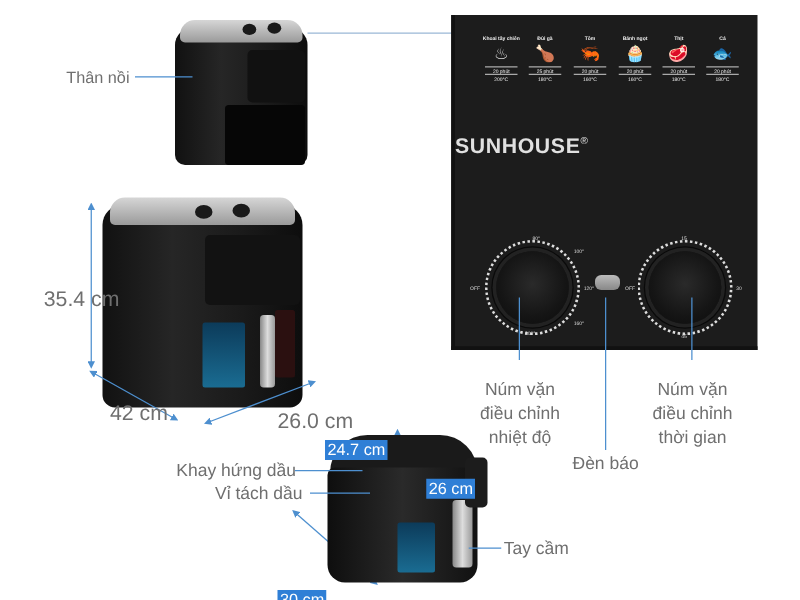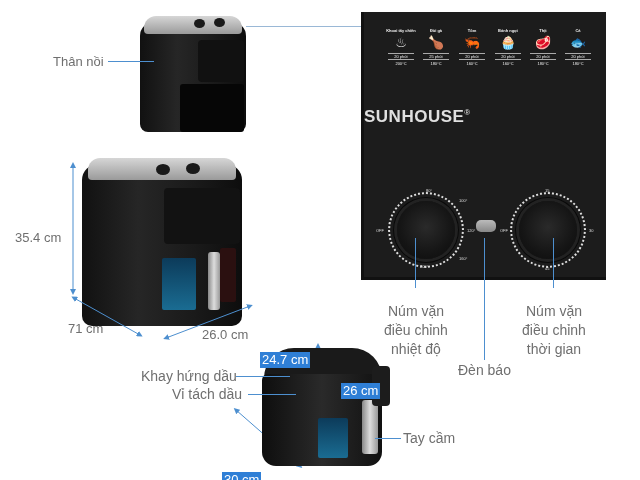--- a/index.html
+++ b/index.html
@@ -1,21 +1,21 @@
 <!DOCTYPE html>
 <html><head>
 <meta charset="utf-8">
 <style>
   * { box-sizing: border-box; margin: 0; padding: 0; }
   html, body { width: 640px; height: 480px; background: #ffffff; overflow: hidden; }
   body { position: relative; font-family: "Liberation Sans", sans-serif; color: #777; }
   .abs { position: absolute; }
   .label { font-size: 13px; color: #6f6f6f; line-height: 16px; white-space: nowrap; }
   .label-c { text-align: center; }
-  .dim { font-size: 13px; color: #6f6f6f; }
+  .dim { font-size: 17px; color: #6f6f6f; margin-left: 20px; }
   .dim-box { background: #2f7fd6; color: #fff; font-size: 13px; padding: 0 2px; line-height: 16px; }
   .line { position: absolute; background: #4d8fcf; }
   svg { position: absolute; overflow: visible; }
 
   
   .panel { left: 361px; top: 12px; width: 245px; height: 268px; background: #1c1c1c; border-left: 3px solid #111; border-bottom: 3px solid #111; }
   .preset { position: absolute; top: 16px; width: 34px; text-align: center; color: #eee; font-size: 4px; }
   .preset .nm { font-size: 4px; font-weight: bold; height: 6px; }
   .preset .ic { font-size: 13px; line-height: 18px; color: #ddd; }
   .preset .t { font-size: 4px; border-top: 1px solid #aaa; border-bottom: 1px solid #aaa; margin: 1px 4px; }
@@ -68,21 +68,21 @@
     </marker>
   </defs>
   <line x1="73" y1="165" x2="73" y2="292" stroke="#4d8fcf" stroke-width="1" marker-start="url(#arr)" marker-end="url(#arr)"></line>
   <line x1="74" y1="298" x2="140" y2="335" stroke="#4d8fcf" stroke-width="1" marker-start="url(#arr)" marker-end="url(#arr)"></line>
   <line x1="166" y1="338" x2="250" y2="306" stroke="#4d8fcf" stroke-width="1" marker-start="url(#arr)" marker-end="url(#arr)"></line>
   <line x1="318" y1="346" x2="318" y2="384" stroke="#4d8fcf" stroke-width="1" marker-start="url(#arr)" marker-end="url(#arr)"></line>
   <line x1="302" y1="397" x2="364" y2="364" stroke="#4d8fcf" stroke-width="1" marker-start="url(#arr)" marker-end="url(#arr)"></line>
   <line x1="236" y1="410" x2="300" y2="466" stroke="#4d8fcf" stroke-width="1" marker-start="url(#arr)" marker-end="url(#arr)"></line>
 </svg>
 <div class="abs dim" style="left:15px;top:230px;">35.4 cm</div>
-<div class="abs dim" style="left:68px;top:321px;">71 cm</div>
+<div class="abs dim" style="left:68px;top:321px;">42 cm</div>
 <div class="abs dim" style="left:202px;top:327px;">26.0 cm</div>
 
 <div class="abs panel">
   <div class="preset" style="left:20px;">
     <div class="nm">Khoai tây chiên</div>
     <div class="ic">♨</div>
     <div class="t">20 phút</div>
     <div class="tp">200°C</div>
   </div>
   <div class="preset" style="left:55px;">

